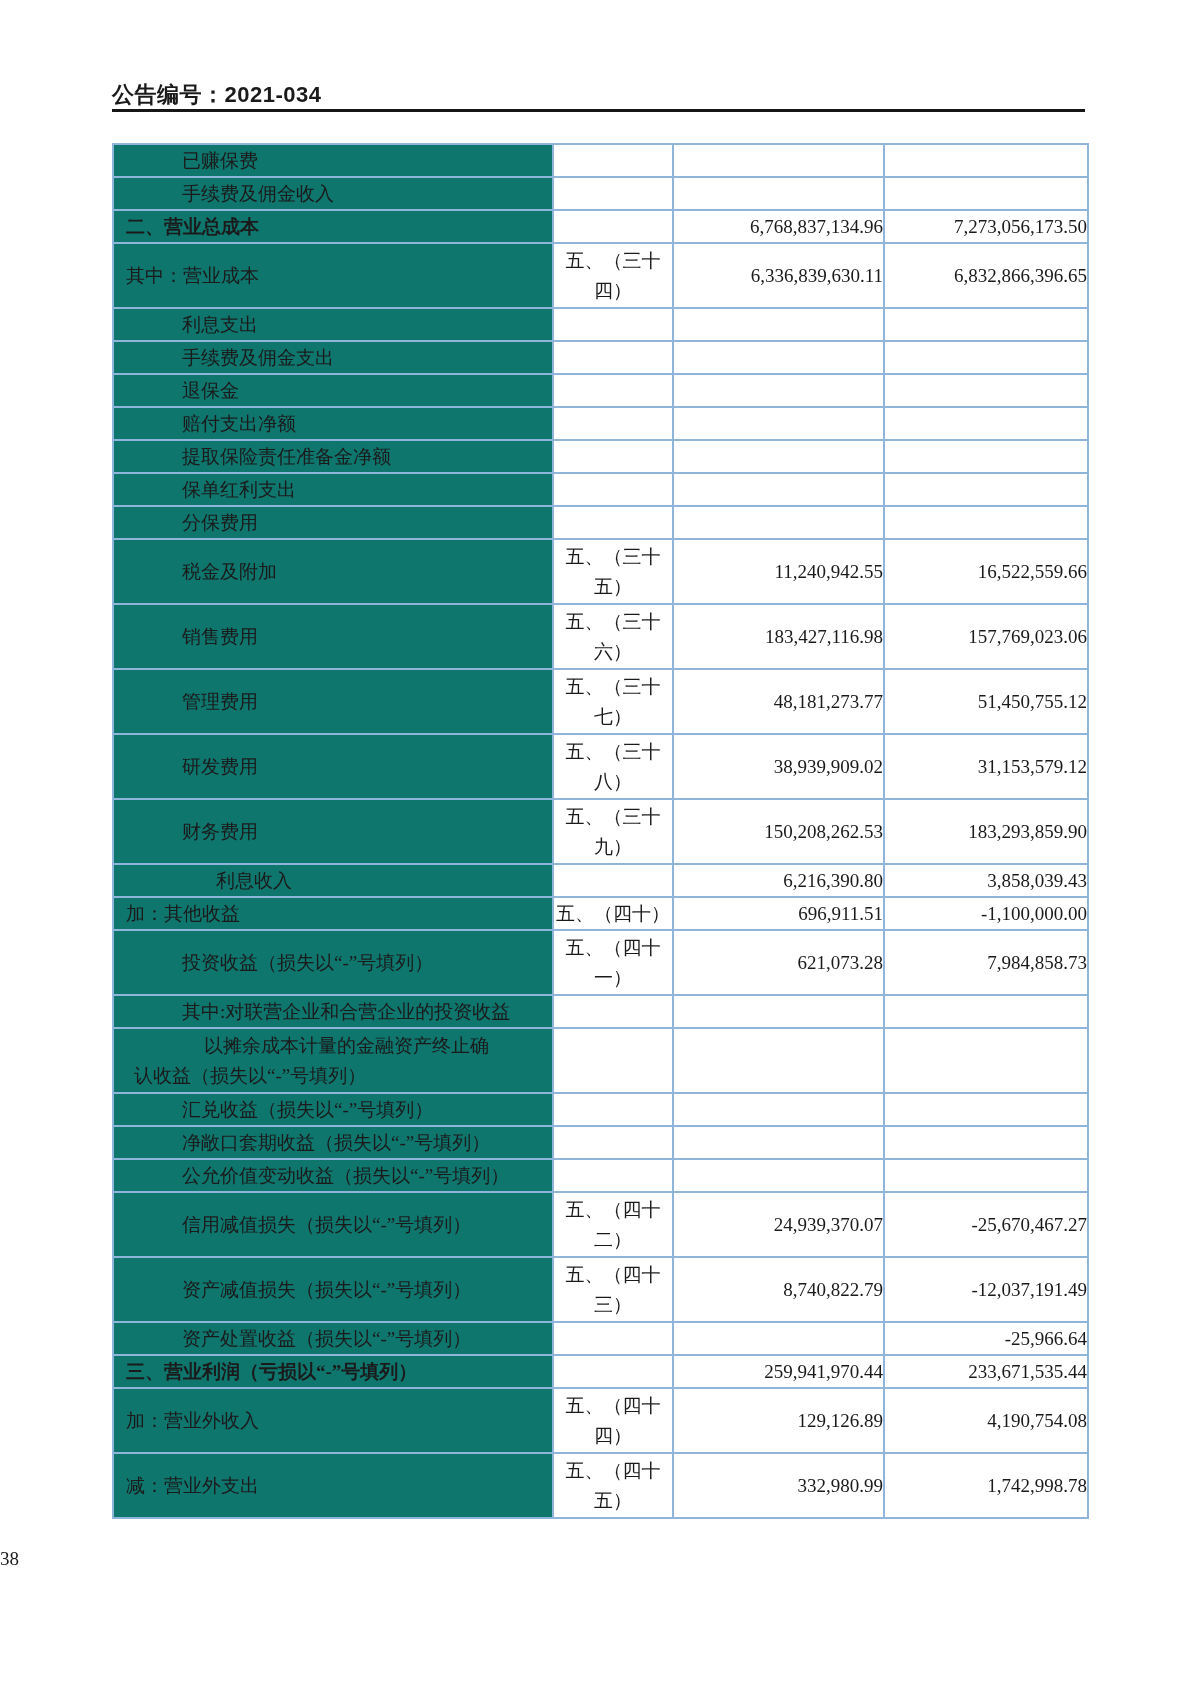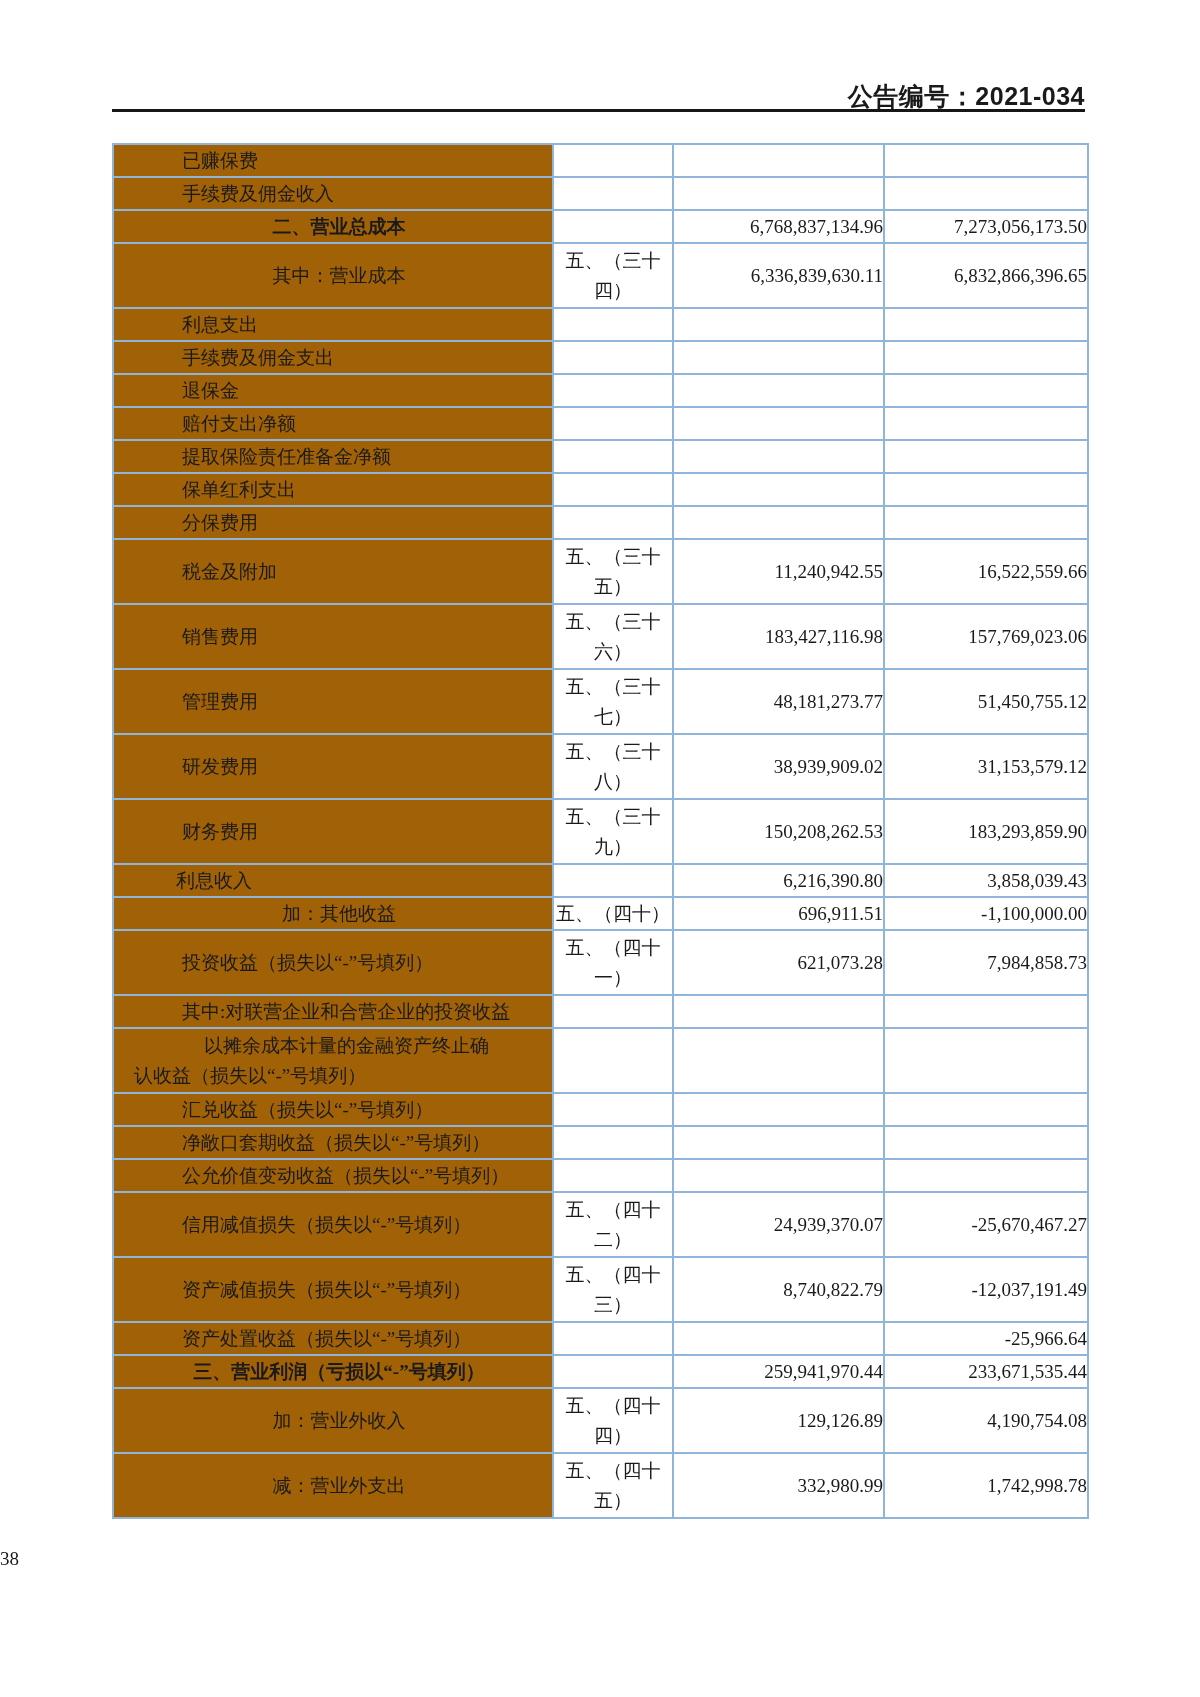--- a/index.html
+++ b/index.html
@@ -3,43 +3,43 @@
 <meta charset="utf-8">
 <style>
   html,body { margin:0; padding:0; background:#ffffff; }
   .page {
     position:relative; width:1200px; height:1697px; background:#ffffff;
     font-family:"Liberation Serif","DejaVu Serif",serif; color:#1a1a1a;
     overflow:hidden;
   }
   .doc-no {
     position:absolute; top:80px; left:112px; width:973px;
-    text-align:right; font-size:25px; font-weight:700;
+    font-size:22px; font-weight:700;
     font-family:"Liberation Sans","DejaVu Sans",sans-serif;
     letter-spacing:0.5px;
   }
   .rule {
     position:absolute; top:109px; left:112px; width:973px; height:3px;
     background:#161616;
   }
   table.fin {
     position:absolute; left:112px; top:143px; width:975px;
     border-collapse:collapse; table-layout:fixed;
   }
   table.fin td {
     border:2px solid #8fb6da;
     font-size:19px; line-height:30px; vertical-align:middle;
     padding:0; overflow:hidden;
   }
   tr.single { height:33px; }
   tr.tall   { height:65px; }
-  td.label { background:#a16207; }
-  td.label.sec  { padding-left:12px;text-align:center; }
+  td.label { background:#0f766e; }
+  td.label.sec  { padding-left:12px; }
   td.label.sub  { padding-left:68px; }
-  td.label.sub2 { padding-left:62px; }
+  td.label.sub2 { padding-left:102px; }
   td.label.wrap { padding-left:20px; text-indent:70px; }
   td.label.b { font-weight:bold; }
   td.note { text-align:center; padding:0 2px; line-height:29px; }
   td.val  { text-align:right; padding-right:9px; font-variant-numeric:tabular-nums; }
   .page-num {
     position:absolute; top:1548px; left:0; width:1200px;
     text-align:left; font-size:19px;
   }
 </style>
 </head>

